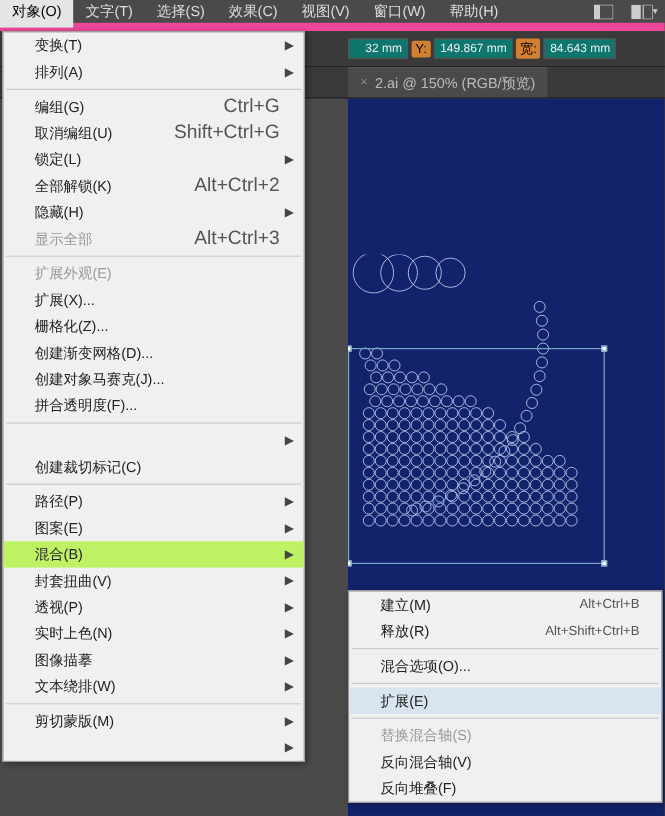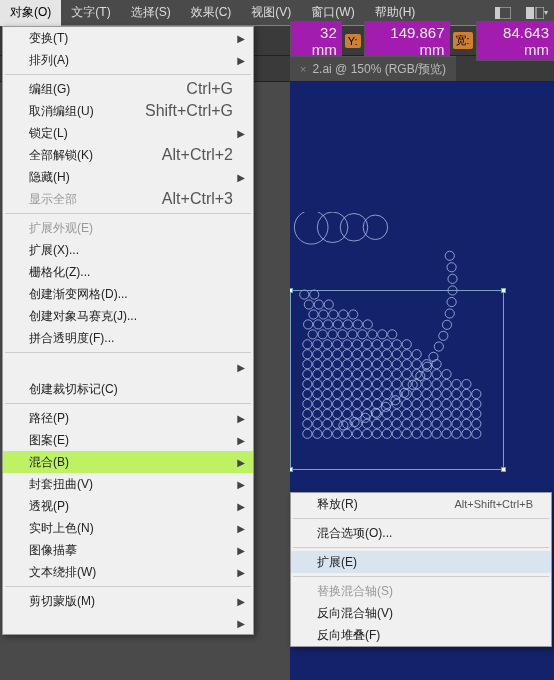--- a/index.html
+++ b/index.html
@@ -1,24 +1,24 @@
 <!DOCTYPE html>
 <html><head>
 <meta charset="utf-8">
 <style>
 *{margin:0;padding:0;box-sizing:border-box;font-family:"Microsoft YaHei",Arial,sans-serif;user-select:none}
 body{width:554px;height:680px;background:#4a4a4a;overflow:hidden;position:relative}
-.menubar{height:26px;background:#4a4a4a;display:flex;align-items:center;font-size:12px;color:#ddd;border-bottom:1px solid #ec4899}
+.menubar{height:26px;background:#4a4a4a;display:flex;align-items:center;font-size:12px;color:#ddd;border-bottom:7px solid #ec4899}
 .menubar .mitem{padding:0 10px;height:26px;display:flex;align-items:center;cursor:pointer}
 .menubar .mitem.active{background:#e5e5e5;color:#000}
 .menubar .spacer{flex:1}
 .menubar .ricon{width:26px;height:20px;margin:0 4px;display:flex;align-items:center;justify-content:center;color:#ccc}
 .toolbar{height:30px;background:#3a3a3a;border-bottom:1px solid #222;display:flex;align-items:center;font-size:11px;color:#ccc;padding-left:290px}
 .tlabel{color:#888;margin:0 2px}
-.tval{background:#a21caf;border:1px solid #555;padding:2px 4px;color:#eee;font-size:15px;min-width:50px;text-align:right}
+.tval{background:#0f766e;border:1px solid #555;padding:2px 4px;color:#eee;font-size:10px;min-width:50px;text-align:right}
 .tlabel.o{background:#d08030;color:#000;padding:1px 3px;border-radius:2px;margin:0 3px}
 .tabbar{height:26px;background:#3a3a3a;display:flex;align-items:center;padding-left:290px;font-size:12px;color:#bbb;border-bottom:1px solid #222}
 .tab{padding:0 10px;height:25px;display:flex;align-items:center;background:#4a4a4a;border-top:1px solid #555;gap:6px}
 .tab .x{color:#888;font-size:11px}
 .canvas{position:absolute;top:82px;left:290px;right:0;bottom:0;background:#13236b;overflow:hidden}
 .sel{position:absolute;top:208px;left:0;width:214px;height:180px;border:1px solid #7aa3cc}
 .sel .h{position:absolute;width:5px;height:5px;background:#fff;border:1px solid #7aa3cc}
 .sel .h.tl{top:-3px;left:-3px}.sel .h.tr{top:-3px;right:-3px}.sel .h.bl{bottom:-3px;left:-3px}.sel .h.br{bottom:-3px;right:-3px}
 .circles{position:absolute;top:130px;left:-40px;width:260px;height:260px}
 .circles circle{fill:none;stroke:#b0c4e8;stroke-width:1}
@@ -399,20 +399,24 @@
     <div class="row">
       <span class="lbl">剪切蒙版(M)</span>
       <span class="ar">▶</span>
     </div>
     <div class="row">
       <span class="ar">▶</span>
     </div>
   </div>
 <div class="menu2" id="m2">
     <div class="row">
+      <span class="lbl">建立(M)</span>
+      <span class="sc">Alt+Ctrl+B</span>
+    </div>
+    <div class="row">
       <span class="lbl">释放(R)</span>
       <span class="sc">Alt+Shift+Ctrl+B</span>
     </div>
     <div class="sep"></div>
     <div class="row">
       <span class="lbl">混合选项(O)...</span>
     </div>
     <div class="sep"></div>
     <div class="row hov">
       <span class="lbl">扩展(E)</span>

